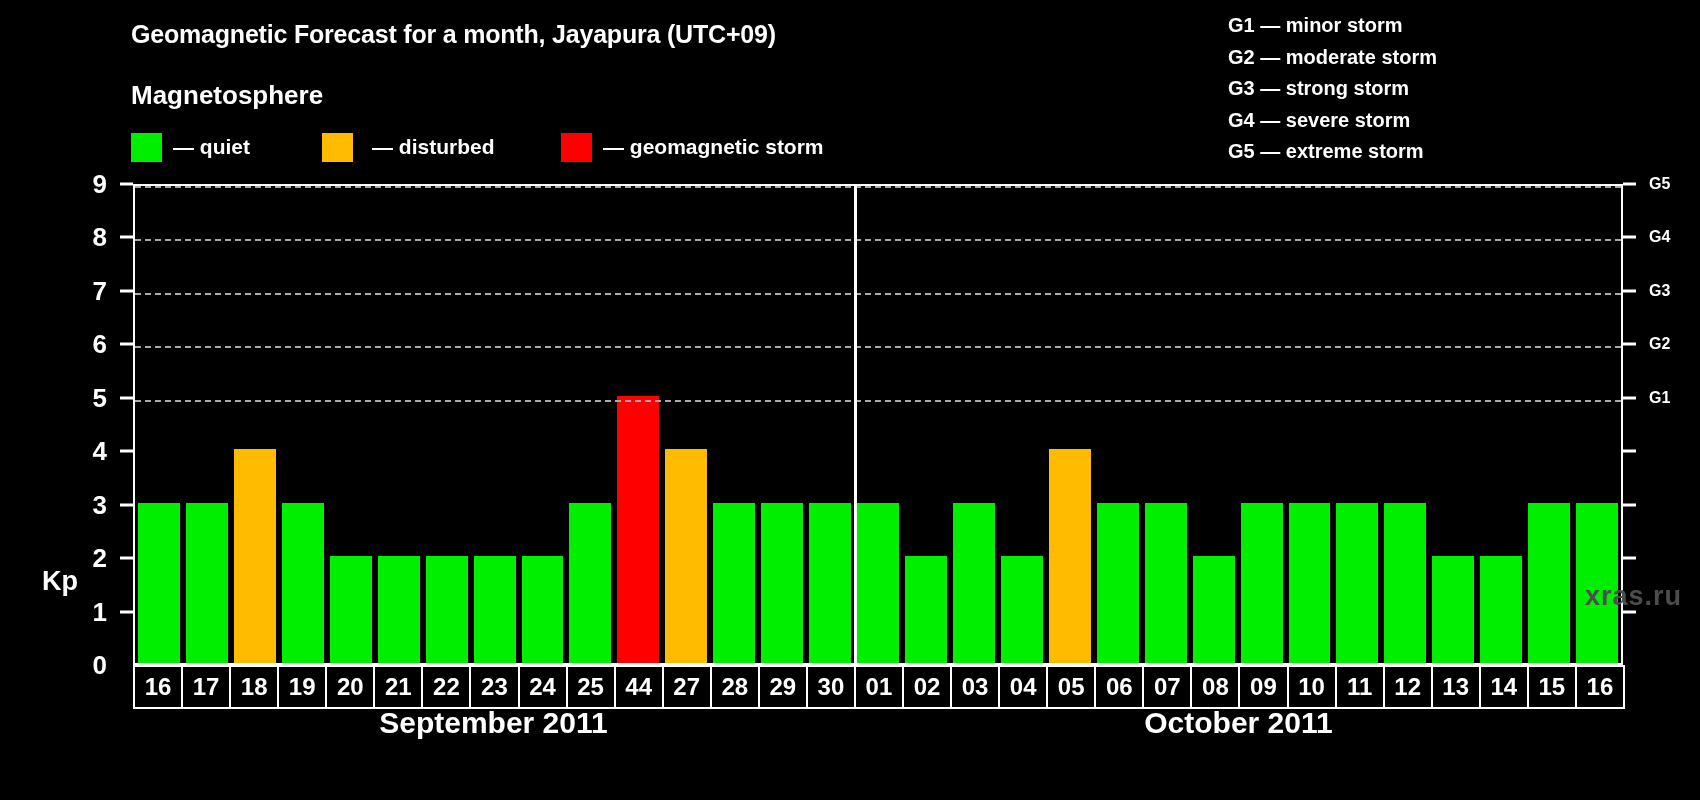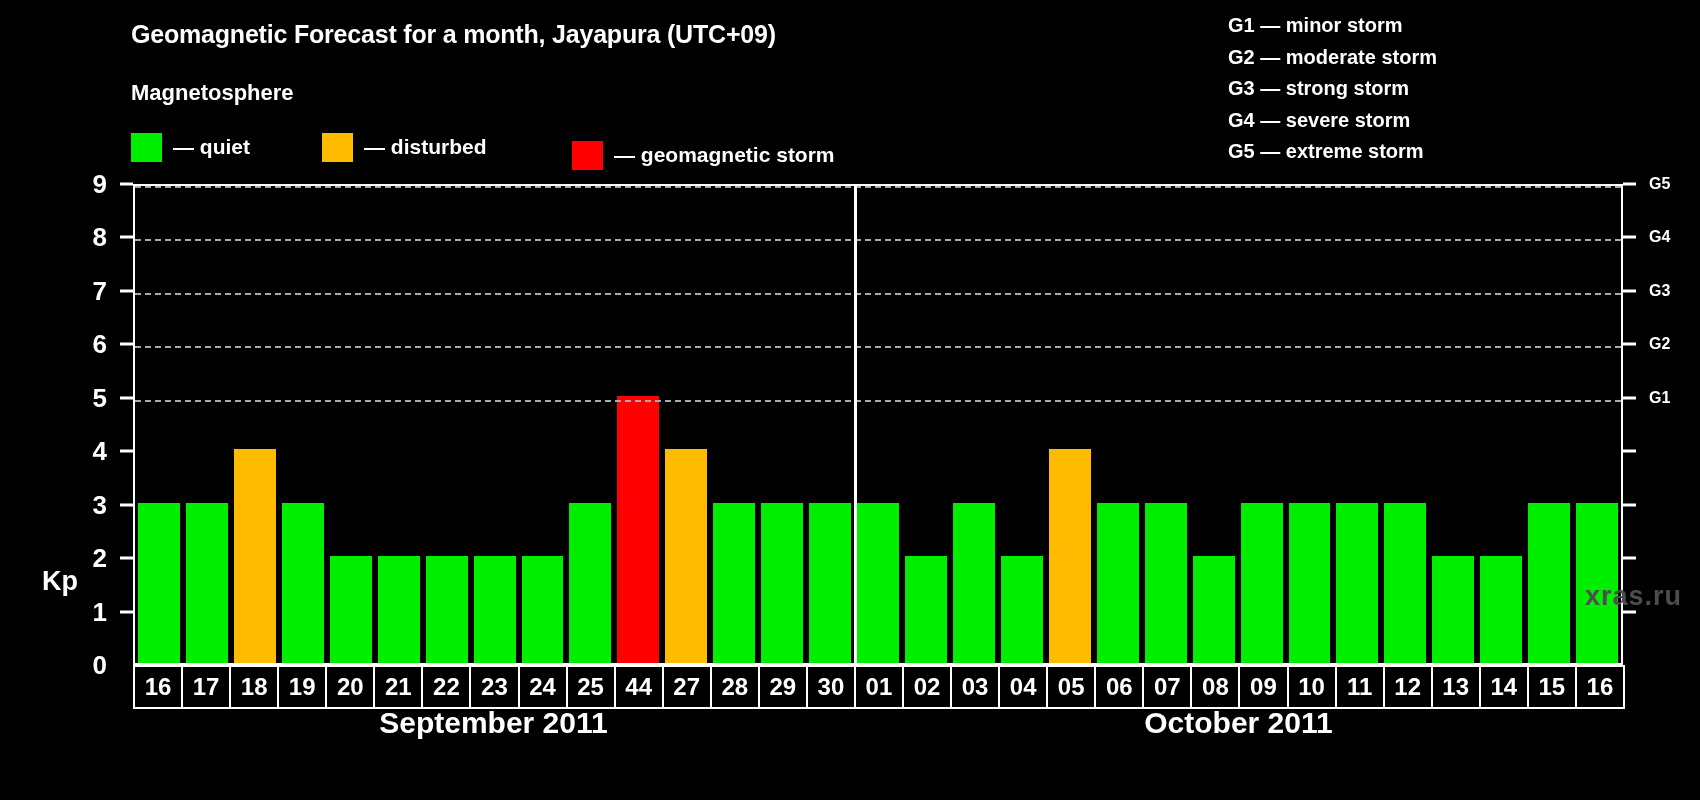--- a/index.html
+++ b/index.html
@@ -2,21 +2,21 @@
 <html><head>
 <meta charset="utf-8">
 <style>
   html,body{margin:0;padding:0;background:#000;}
   body{width:1700px;height:800px;overflow:hidden;
        font-family:"Liberation Sans",sans-serif;color:#fff;}
   #root{position:relative;width:1700px;height:620px;background:#000;}
 
   .title{position:absolute;left:131px;top:20px;font-size:25px;font-weight:bold;
          letter-spacing:-0.2px;white-space:nowrap;}
-  .subtitle{position:absolute;left:131px;top:80px;font-size:22px;font-weight:bold;}
+  .subtitle{position:absolute;left:131px;top:80px;font-size:26px;font-weight:bold;}
 
   .legend{position:absolute;left:131px;top:132px;height:30px;}
   .legend-item{position:absolute;top:0;height:30px;display:flex;align-items:center;}
   .swatch{width:31px;height:29px;display:inline-block;}
   .legend-text{font-size:21px;font-weight:bold;margin-left:11px;white-space:nowrap;}
 
   .gscale{position:absolute;left:1228px;top:10px;}
   .grow{font-size:20px;font-weight:bold;line-height:31.5px;white-space:nowrap;}
 
   
@@ -64,25 +64,25 @@
 <div id="root">
 
   <div class="title">Geomagnetic Forecast for a month, Jayapura (UTC+09)</div>
   <div class="subtitle">Magnetosphere</div>
 
   <div class="legend" id="legend">
       <div class="legend-item" style="left: 0px;">
         <span class="swatch" style="background: rgb(0, 238, 0);"></span>
         <span class="legend-text">— quiet</span>
       </div>
-      <div class="legend-item" style="left: 191px;">
+      <div class="legend-item" style="left: 191px; gap: 8px;">
         <span class="swatch" style="background: rgb(255, 187, 0);"></span>
         <span class="legend-text">— disturbed</span>
       </div>
-      <div class="legend-item" style="left: 441px; margin-top: 8px;">
+      <div class="legend-item" style="left: 430px;">
         <span class="swatch" style="background: rgb(255, 0, 0);"></span>
         <span class="legend-text">— geomagnetic storm</span>
       </div>
     </div>
 
   <div class="gscale" id="gscale">
       <div class="grow">G1 — minor storm</div>
       <div class="grow">G2 — moderate storm</div>
       <div class="grow">G3 — strong storm</div>
       <div class="grow">G4 — severe storm</div>

